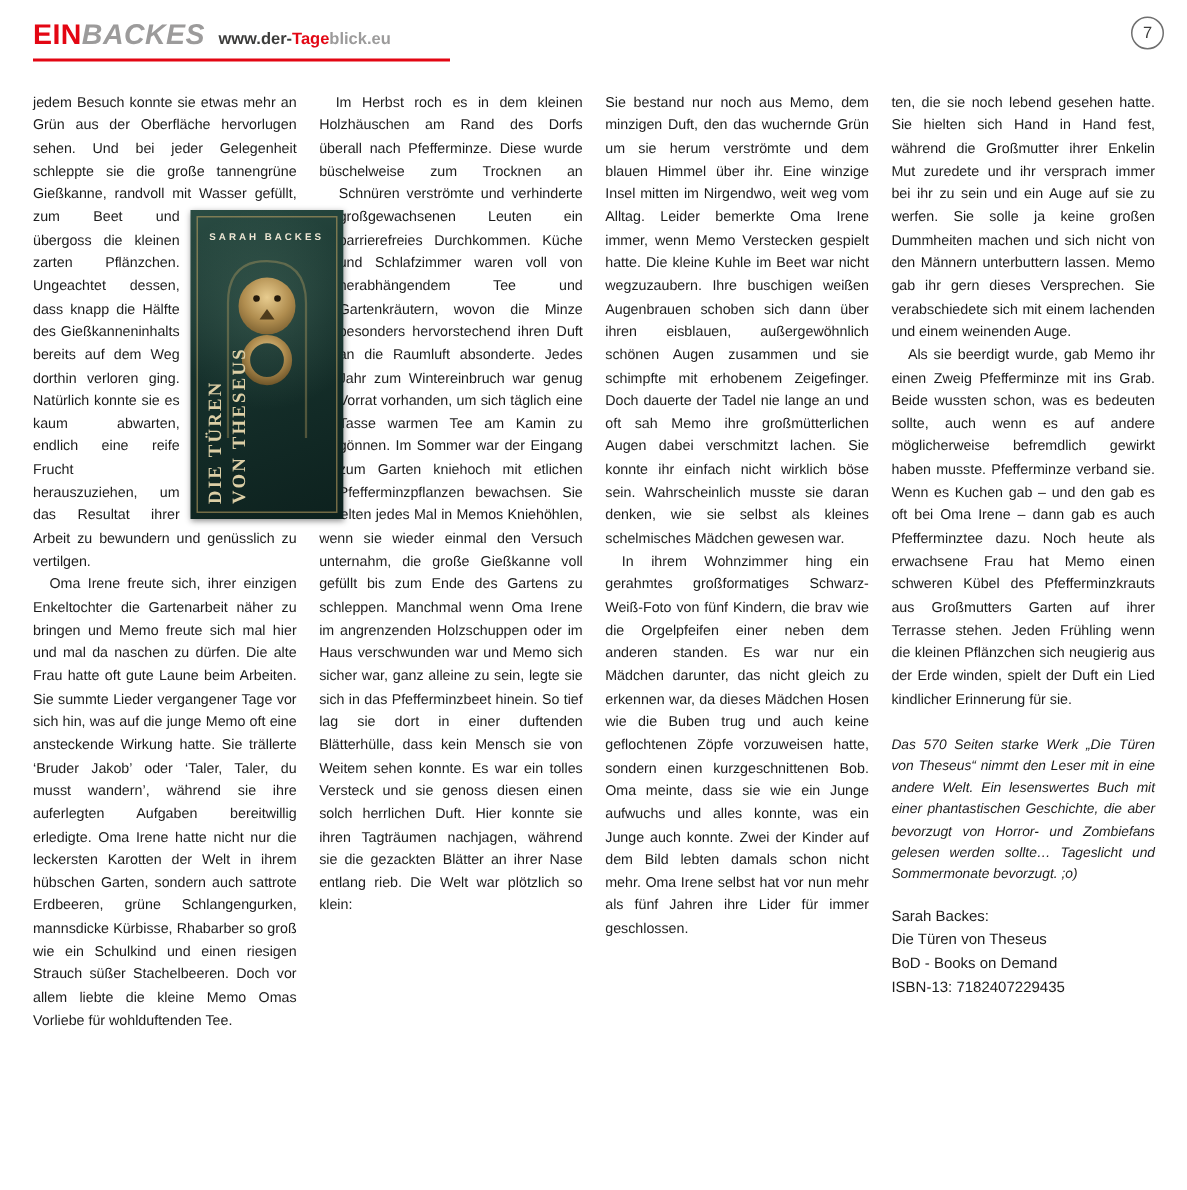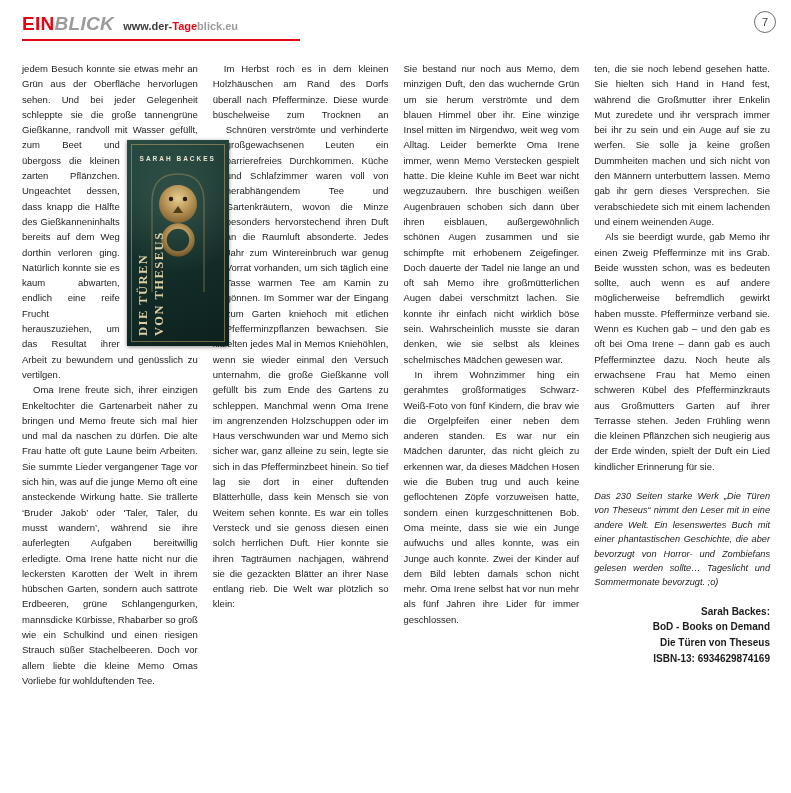--- a/index.html
+++ b/index.html
@@ -53,30 +53,30 @@
   .bc-title { position:absolute; left:9px; bottom:10px; display:flex; flex-direction:row; gap:1px; height:130px; }
   .bc-title span {
     display:block; writing-mode:vertical-rl; transform:rotate(180deg);
     font-family:"Liberation Serif", serif; font-weight:bold;
     color:#dccfa6; letter-spacing:1.5px; font-size:12.5px;
   }
   .col2-spacer { float:left; display:block; width:13px; height:208px; }
 
   
   .promo { font-style:italic; font-size:9.2px; line-height:14.4px; margin-top:15px; text-align:justify; }
-  .book-info { margin-top:14px; font-weight:bold; font-size:10px; line-height:15.6px; text-align:right; }
+  .book-info { margin-top:14px; font-weight:normal; font-size:10px; line-height:15.6px; text-align:left; }
 </style>
 </head>
 <body>
 
 <div class="page">
 
   <div class="header">
     <div class="brand-line">
-      <span class="brand"><span class="brand-ein">EIN</span><span class="brand-blick">BLICK</span></span>
+      <span class="brand"><span class="brand-ein">EIN</span><span class="brand-blick">BACKES</span></span>
       <span class="site-url"><span class="url-pre">www.der-</span><span class="url-red">Tage</span><span class="url-post">blick.eu</span></span>
     </div>
     <div class="header-rule"></div>
     <div class="page-badge">
         <span>7</span>
       </div>
   </div>
 
   <div class="columns">
 
@@ -120,23 +120,23 @@
     </div>
 
     <div class="col">
       <p class="para noindent">Sie bestand nur noch aus Memo, dem minzigen Duft, den das wuchernde Grün um sie herum verströmte und dem blauen Himmel über ihr. Eine winzige Insel mitten im Nirgendwo, weit weg vom Alltag. Leider bemerkte Oma Irene immer, wenn Memo Verstecken gespielt hatte. Die kleine Kuhle im Beet war nicht wegzuzaubern. Ihre buschigen weißen Augenbrauen schoben sich dann über ihren eisblauen, außergewöhnlich schönen Augen zusammen und sie schimpfte mit erhobenem Zeigefinger. Doch dauerte der Tadel nie lange an und oft sah Memo ihre großmütterlichen Augen dabei verschmitzt lachen. Sie konnte ihr einfach nicht wirklich böse sein. Wahrscheinlich musste sie daran denken, wie sie selbst als kleines schelmisches Mädchen gewesen war.</p>
       <p class="para">In ihrem Wohnzimmer hing ein gerahmtes großformatiges Schwarz-Weiß-Foto von fünf Kindern, die brav wie die Orgelpfeifen einer neben dem anderen standen. Es war nur ein Mädchen darunter, das nicht gleich zu erkennen war, da dieses Mädchen Hosen wie die Buben trug und auch keine geflochtenen Zöpfe vorzuweisen hatte, sondern einen kurzgeschnittenen Bob. Oma meinte, dass sie wie ein Junge aufwuchs und alles konnte, was ein Junge auch konnte. Zwei der Kinder auf dem Bild lebten damals schon nicht mehr. Oma Irene selbst hat vor nun mehr als fünf Jahren ihre Lider für immer geschlossen.</p>
     </div>
 
     <div class="col">
       <p class="para noindent">ten, die sie noch lebend gesehen hatte. Sie hielten sich Hand in Hand fest, während die Großmutter ihrer Enkelin Mut zuredete und ihr versprach immer bei ihr zu sein und ein Auge auf sie zu werfen. Sie solle ja keine großen Dummheiten machen und sich nicht von den Männern unterbuttern lassen. Memo gab ihr gern dieses Versprechen. Sie verabschiedete sich mit einem lachenden und einem weinenden Auge.</p>
       <p class="para">Als sie beerdigt wurde, gab Memo ihr einen Zweig Pfefferminze mit ins Grab. Beide wussten schon, was es bedeuten sollte, auch wenn es auf andere möglicherweise befremdlich gewirkt haben musste. Pfefferminze verband sie. Wenn es Kuchen gab – und den gab es oft bei Oma Irene – dann gab es auch Pfefferminztee dazu. Noch heute als erwachsene Frau hat Memo einen schweren Kübel des Pfefferminzkrauts aus Großmutters Garten auf ihrer Terrasse stehen. Jeden Frühling wenn die kleinen Pflänzchen sich neugierig aus der Erde winden, spielt der Duft ein Lied kindlicher Erinnerung für sie.</p>
-      <p class="promo">Das 230 Seiten starke Werk „Die Türen von Theseus“ nimmt den Leser mit in eine andere Welt. Ein lesenswertes Buch mit einer phantastischen Geschichte, die aber bevorzugt von Horror- und Zombiefans gelesen werden sollte… Tageslicht und Sommermonate bevorzugt. ;o)</p>
+      <p class="promo">Das 570 Seiten starke Werk „Die Türen von Theseus“ nimmt den Leser mit in eine andere Welt. Ein lesenswertes Buch mit einer phantastischen Geschichte, die aber bevorzugt von Horror- und Zombiefans gelesen werden sollte… Tageslicht und Sommermonate bevorzugt. ;o)</p>
       <div class="book-info">
         <div>Sarah Backes:</div>
+        <div>Die Türen von Theseus</div>
         <div>BoD - Books on Demand</div>
-        <div>Die Türen von Theseus</div>
-        <div>ISBN-13: 6934629874169</div>
+        <div>ISBN-13: 7182407229435</div>
       </div>
     </div>
 
   </div>
 </div>
 
 </body></html>

